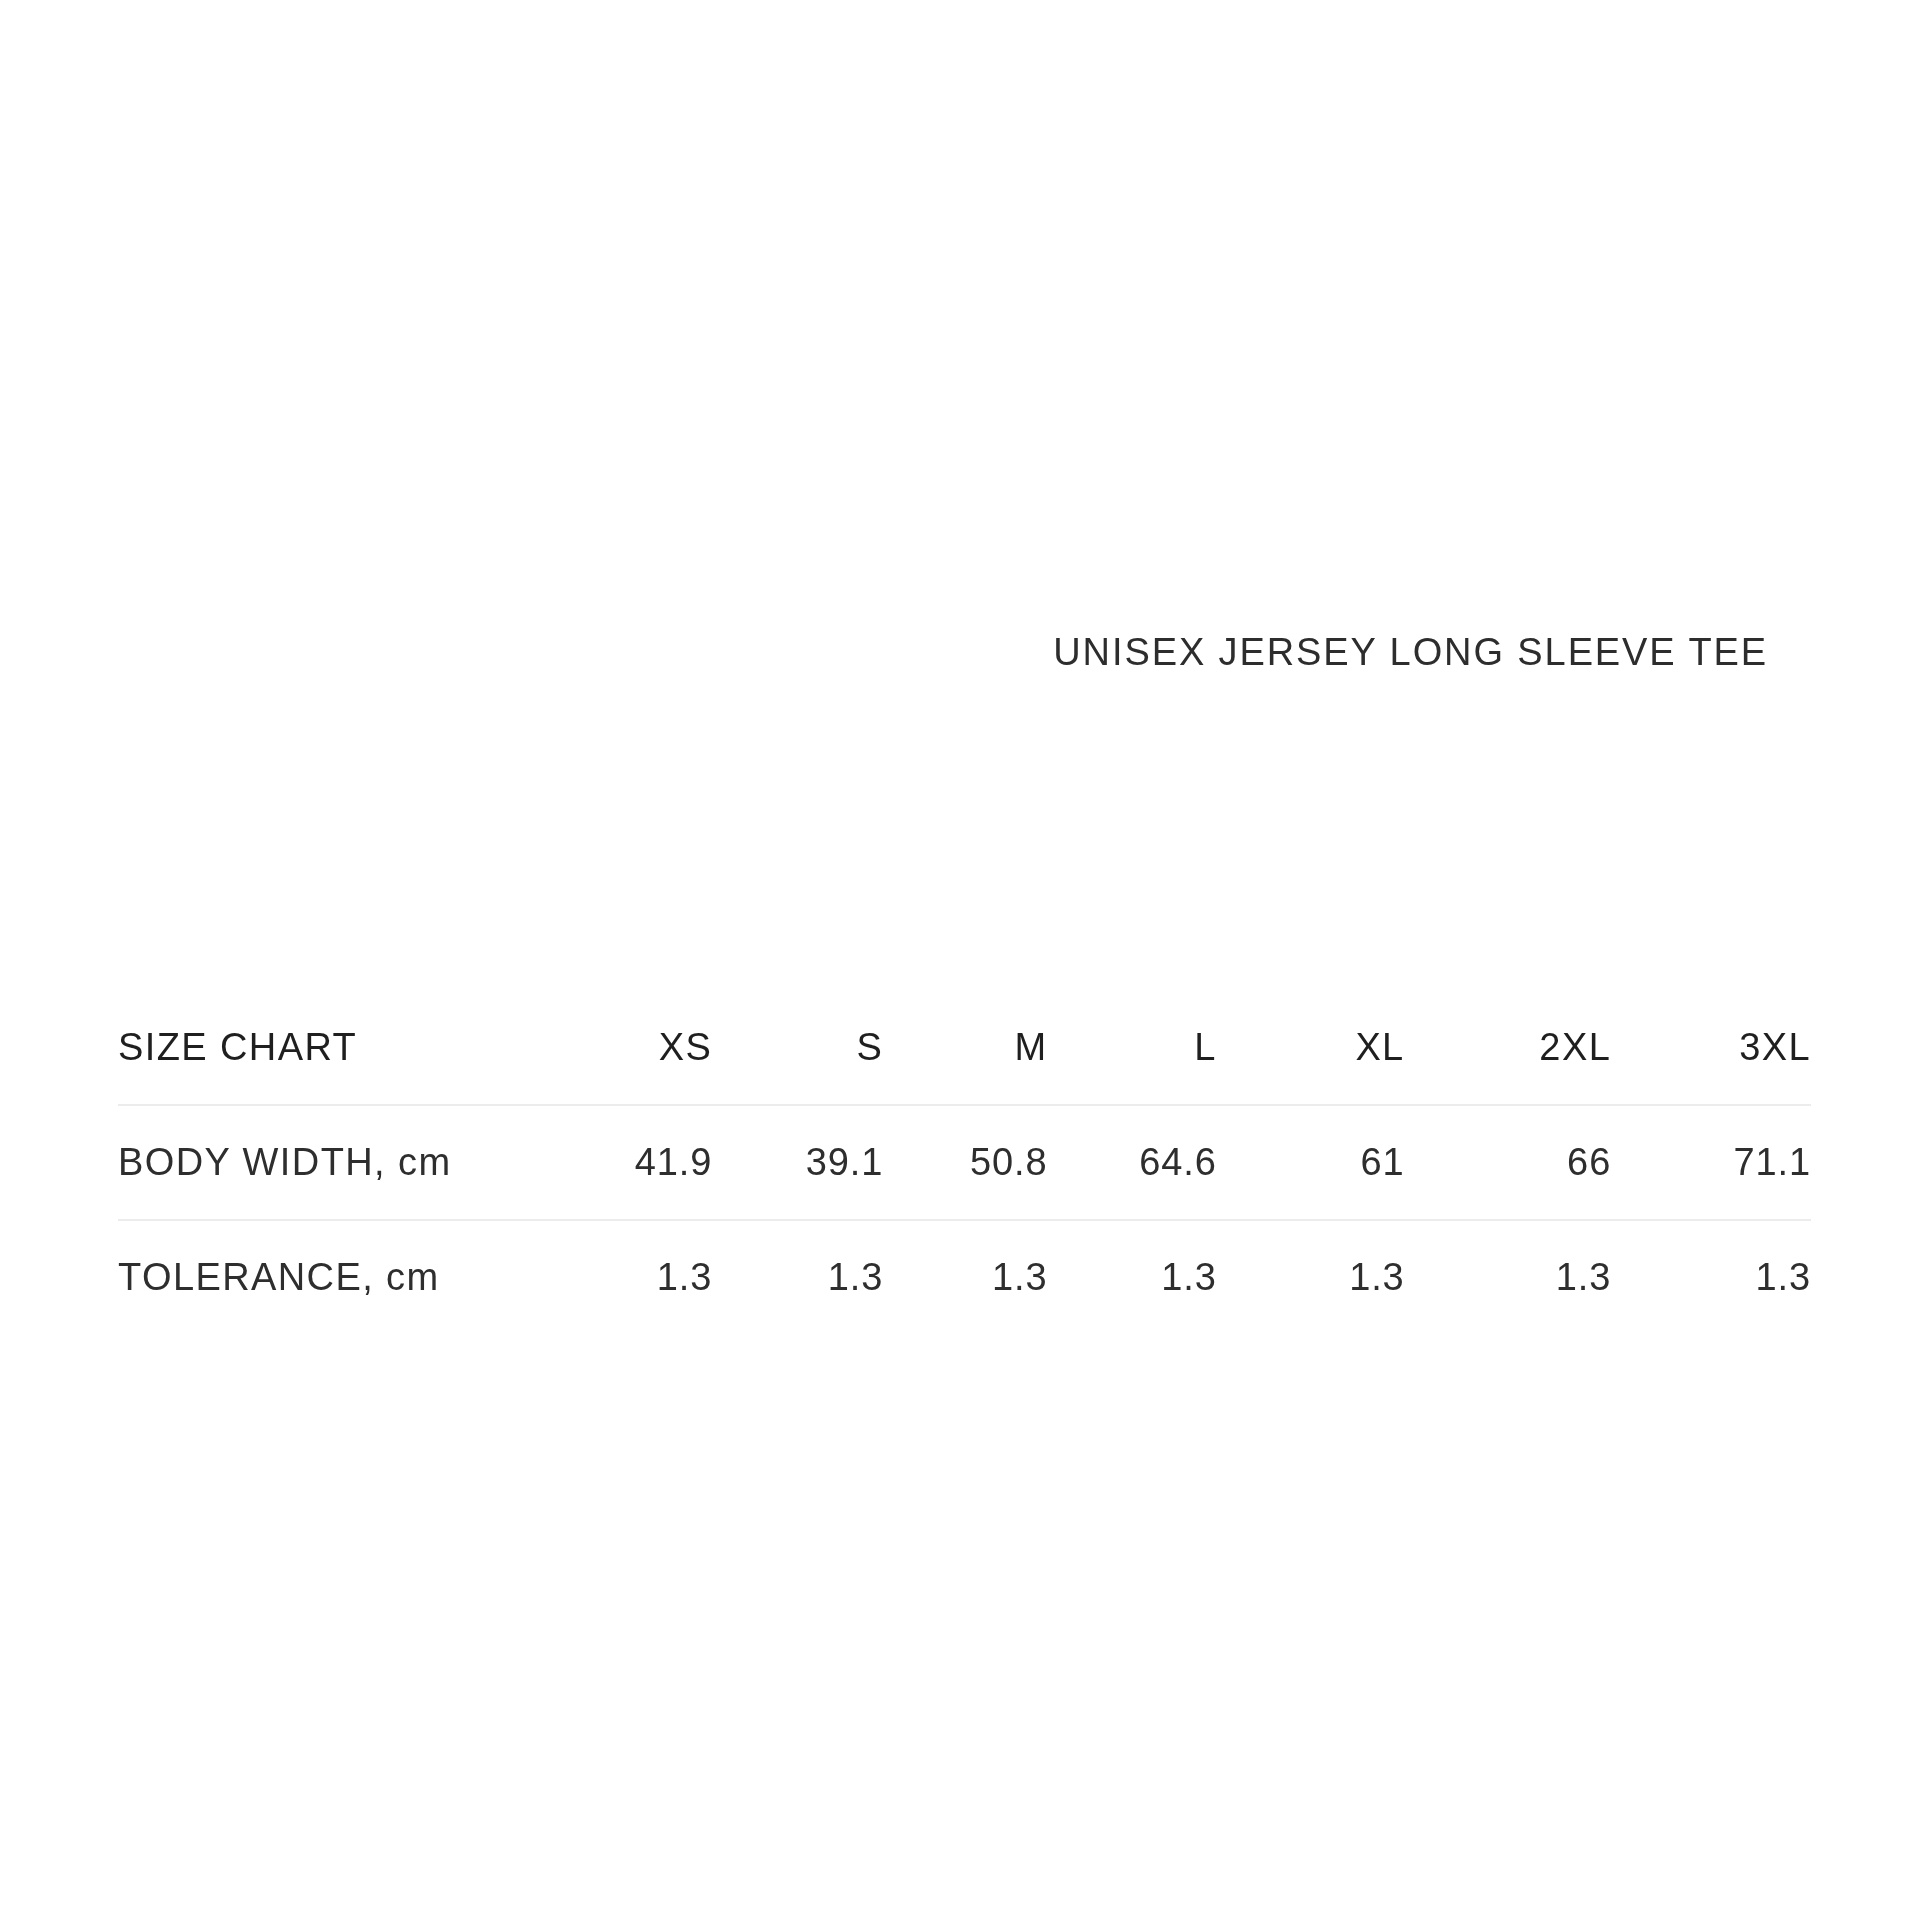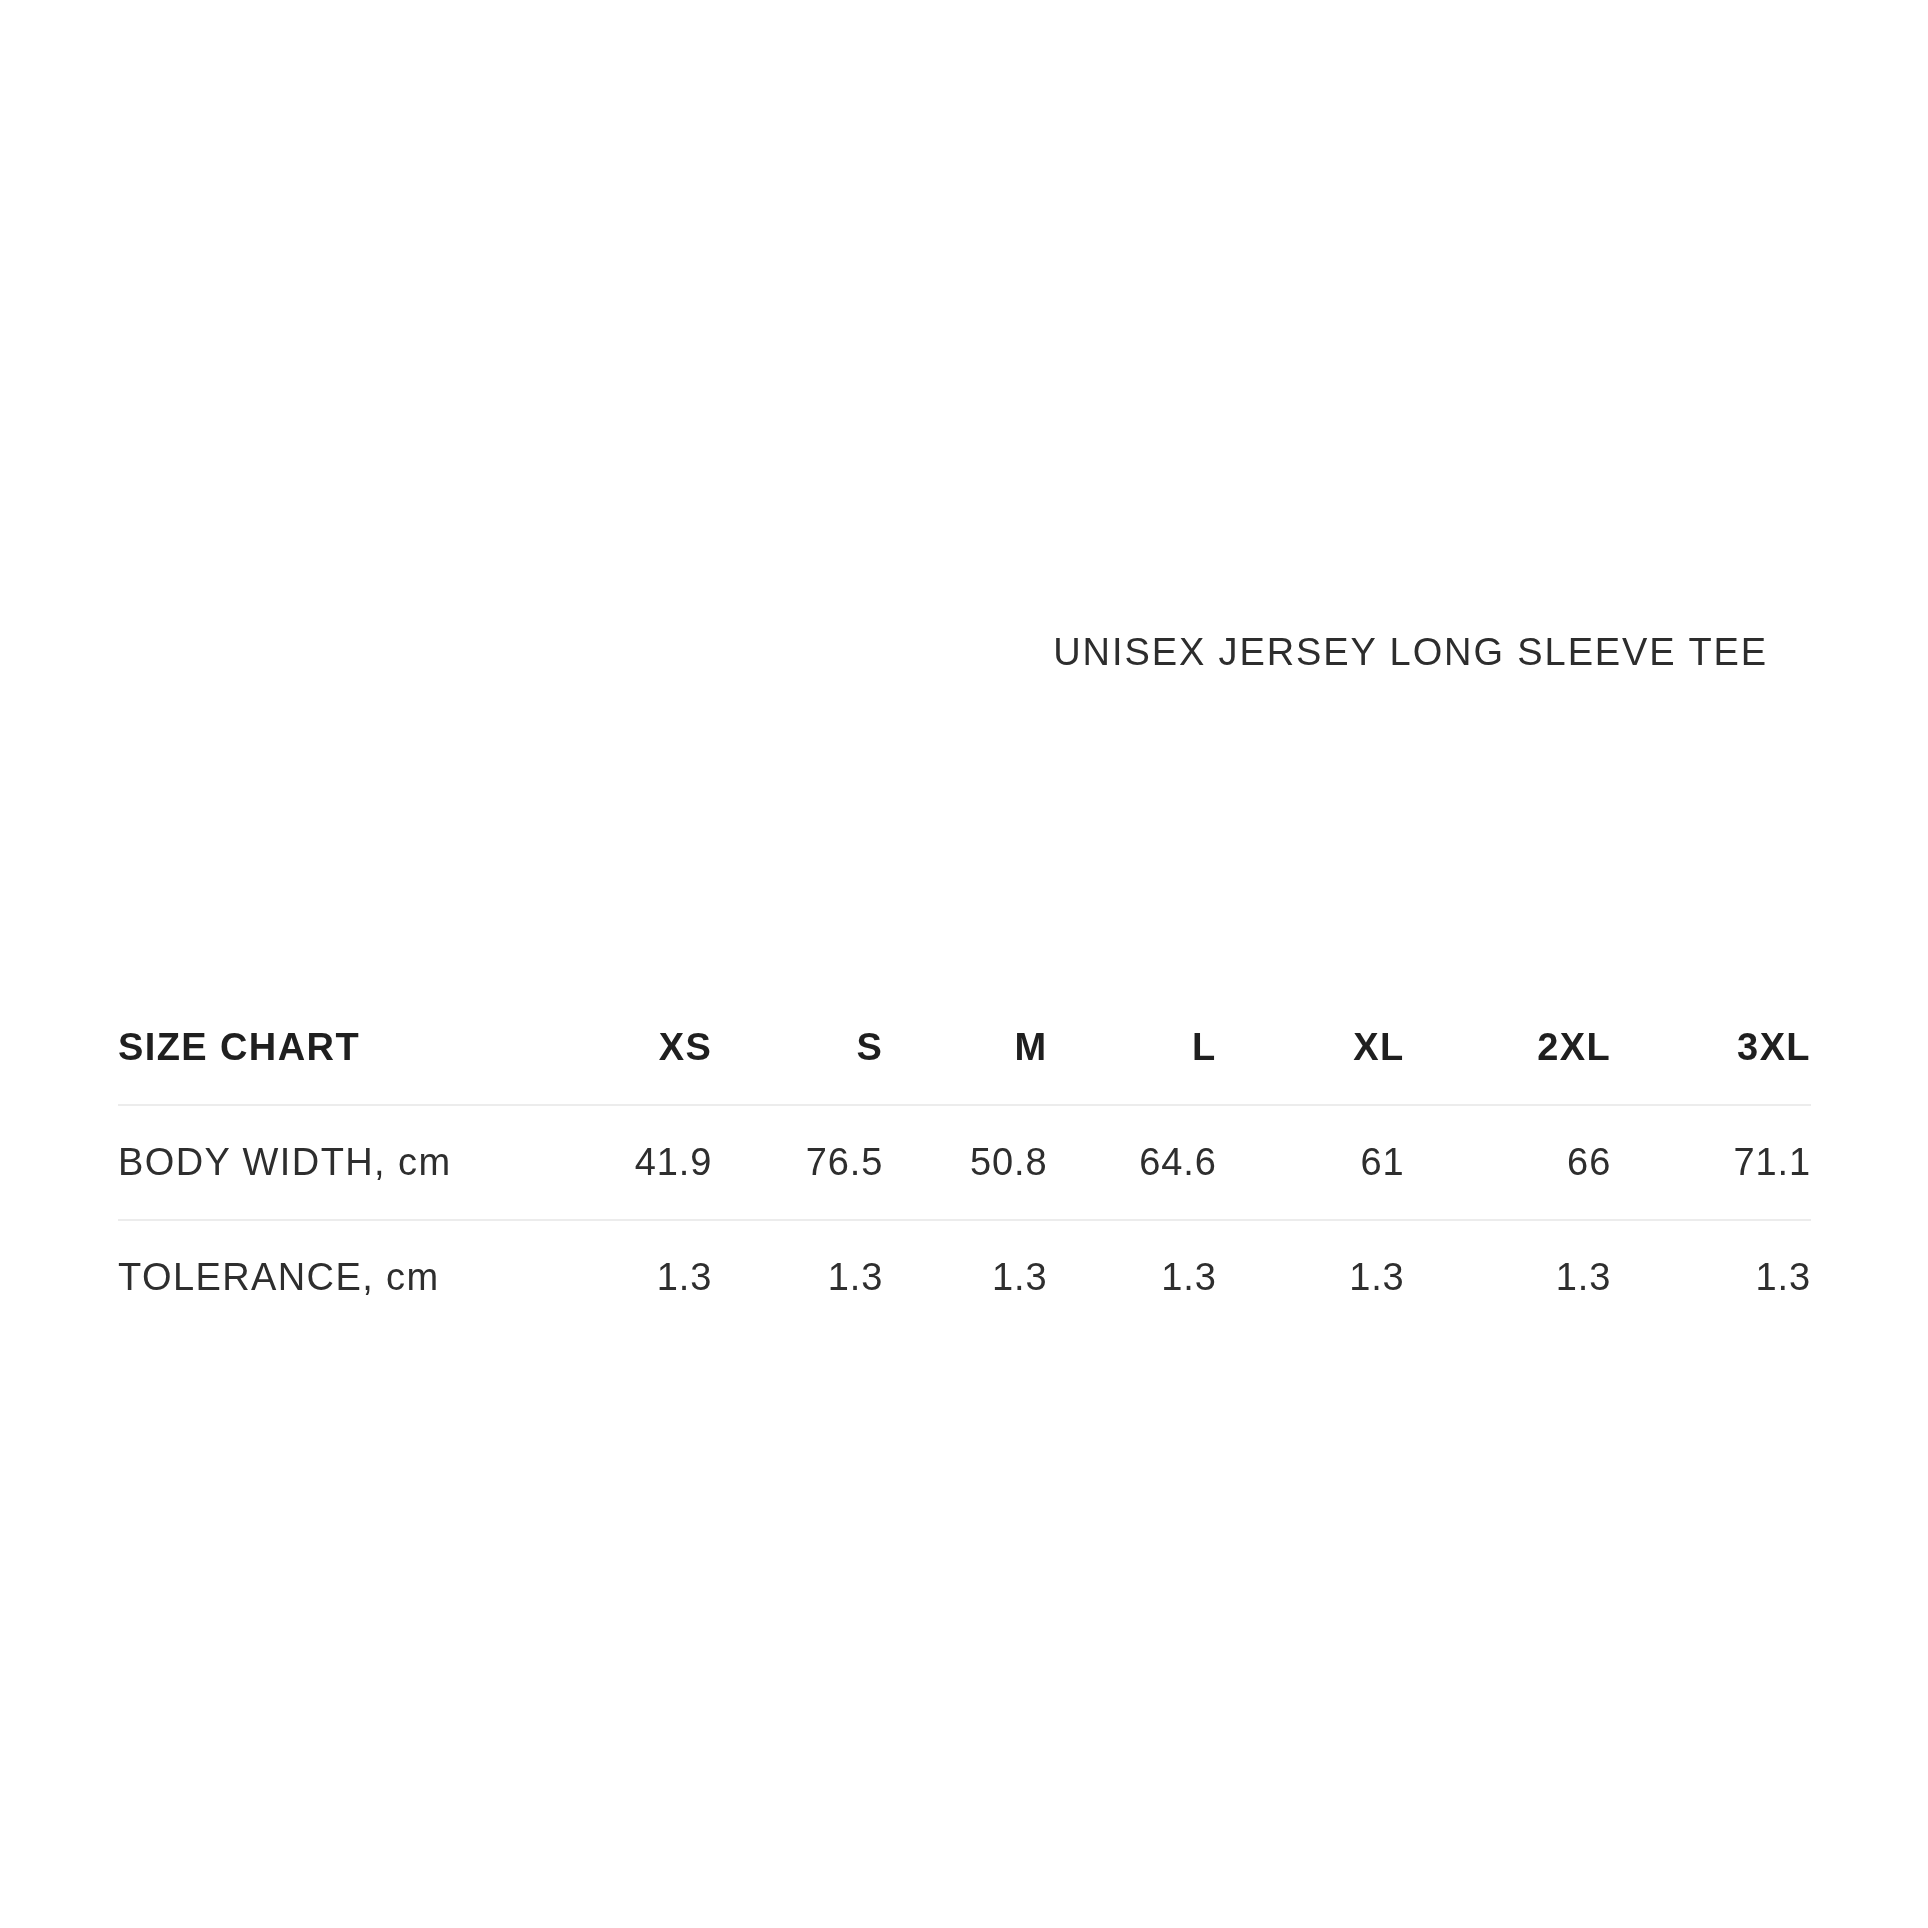--- a/index.html
+++ b/index.html
@@ -52,21 +52,21 @@
     height: 113px;
     padding: 0;
     vertical-align: middle;
     font-size: 38px;
     text-align: right;
     color: #2e2e2e;
     letter-spacing: 0.9px;
     white-space: nowrap;
   }
   .size-table thead th {
-    font-weight: 700;
+    font-weight: 400;
     color: #1f1f1f;
     letter-spacing: 1.4px;
   }
   .size-table .label-cell {
     text-align: left;
     letter-spacing: 1.4px;
   }
   .size-table tr.divided th,
   .size-table tr.divided td {
     border-bottom: 2.8px solid #ececec;
@@ -101,21 +101,21 @@
         <th>L</th>
         <th>XL</th>
         <th>2XL</th>
         <th>3XL</th>
       </tr>
     </thead>
     <tbody>
       <tr class="divided">
         <td class="label-cell">BODY WIDTH, cm</td>
         <td>41.9</td>
-        <td>76.5</td>
+        <td>39.1</td>
         <td>50.8</td>
         <td>64.6</td>
         <td>61</td>
         <td>66</td>
         <td>71.1</td>
       </tr>
       <tr>
         <td class="label-cell">TOLERANCE, cm</td>
         <td>1.3</td>
         <td>1.3</td>

